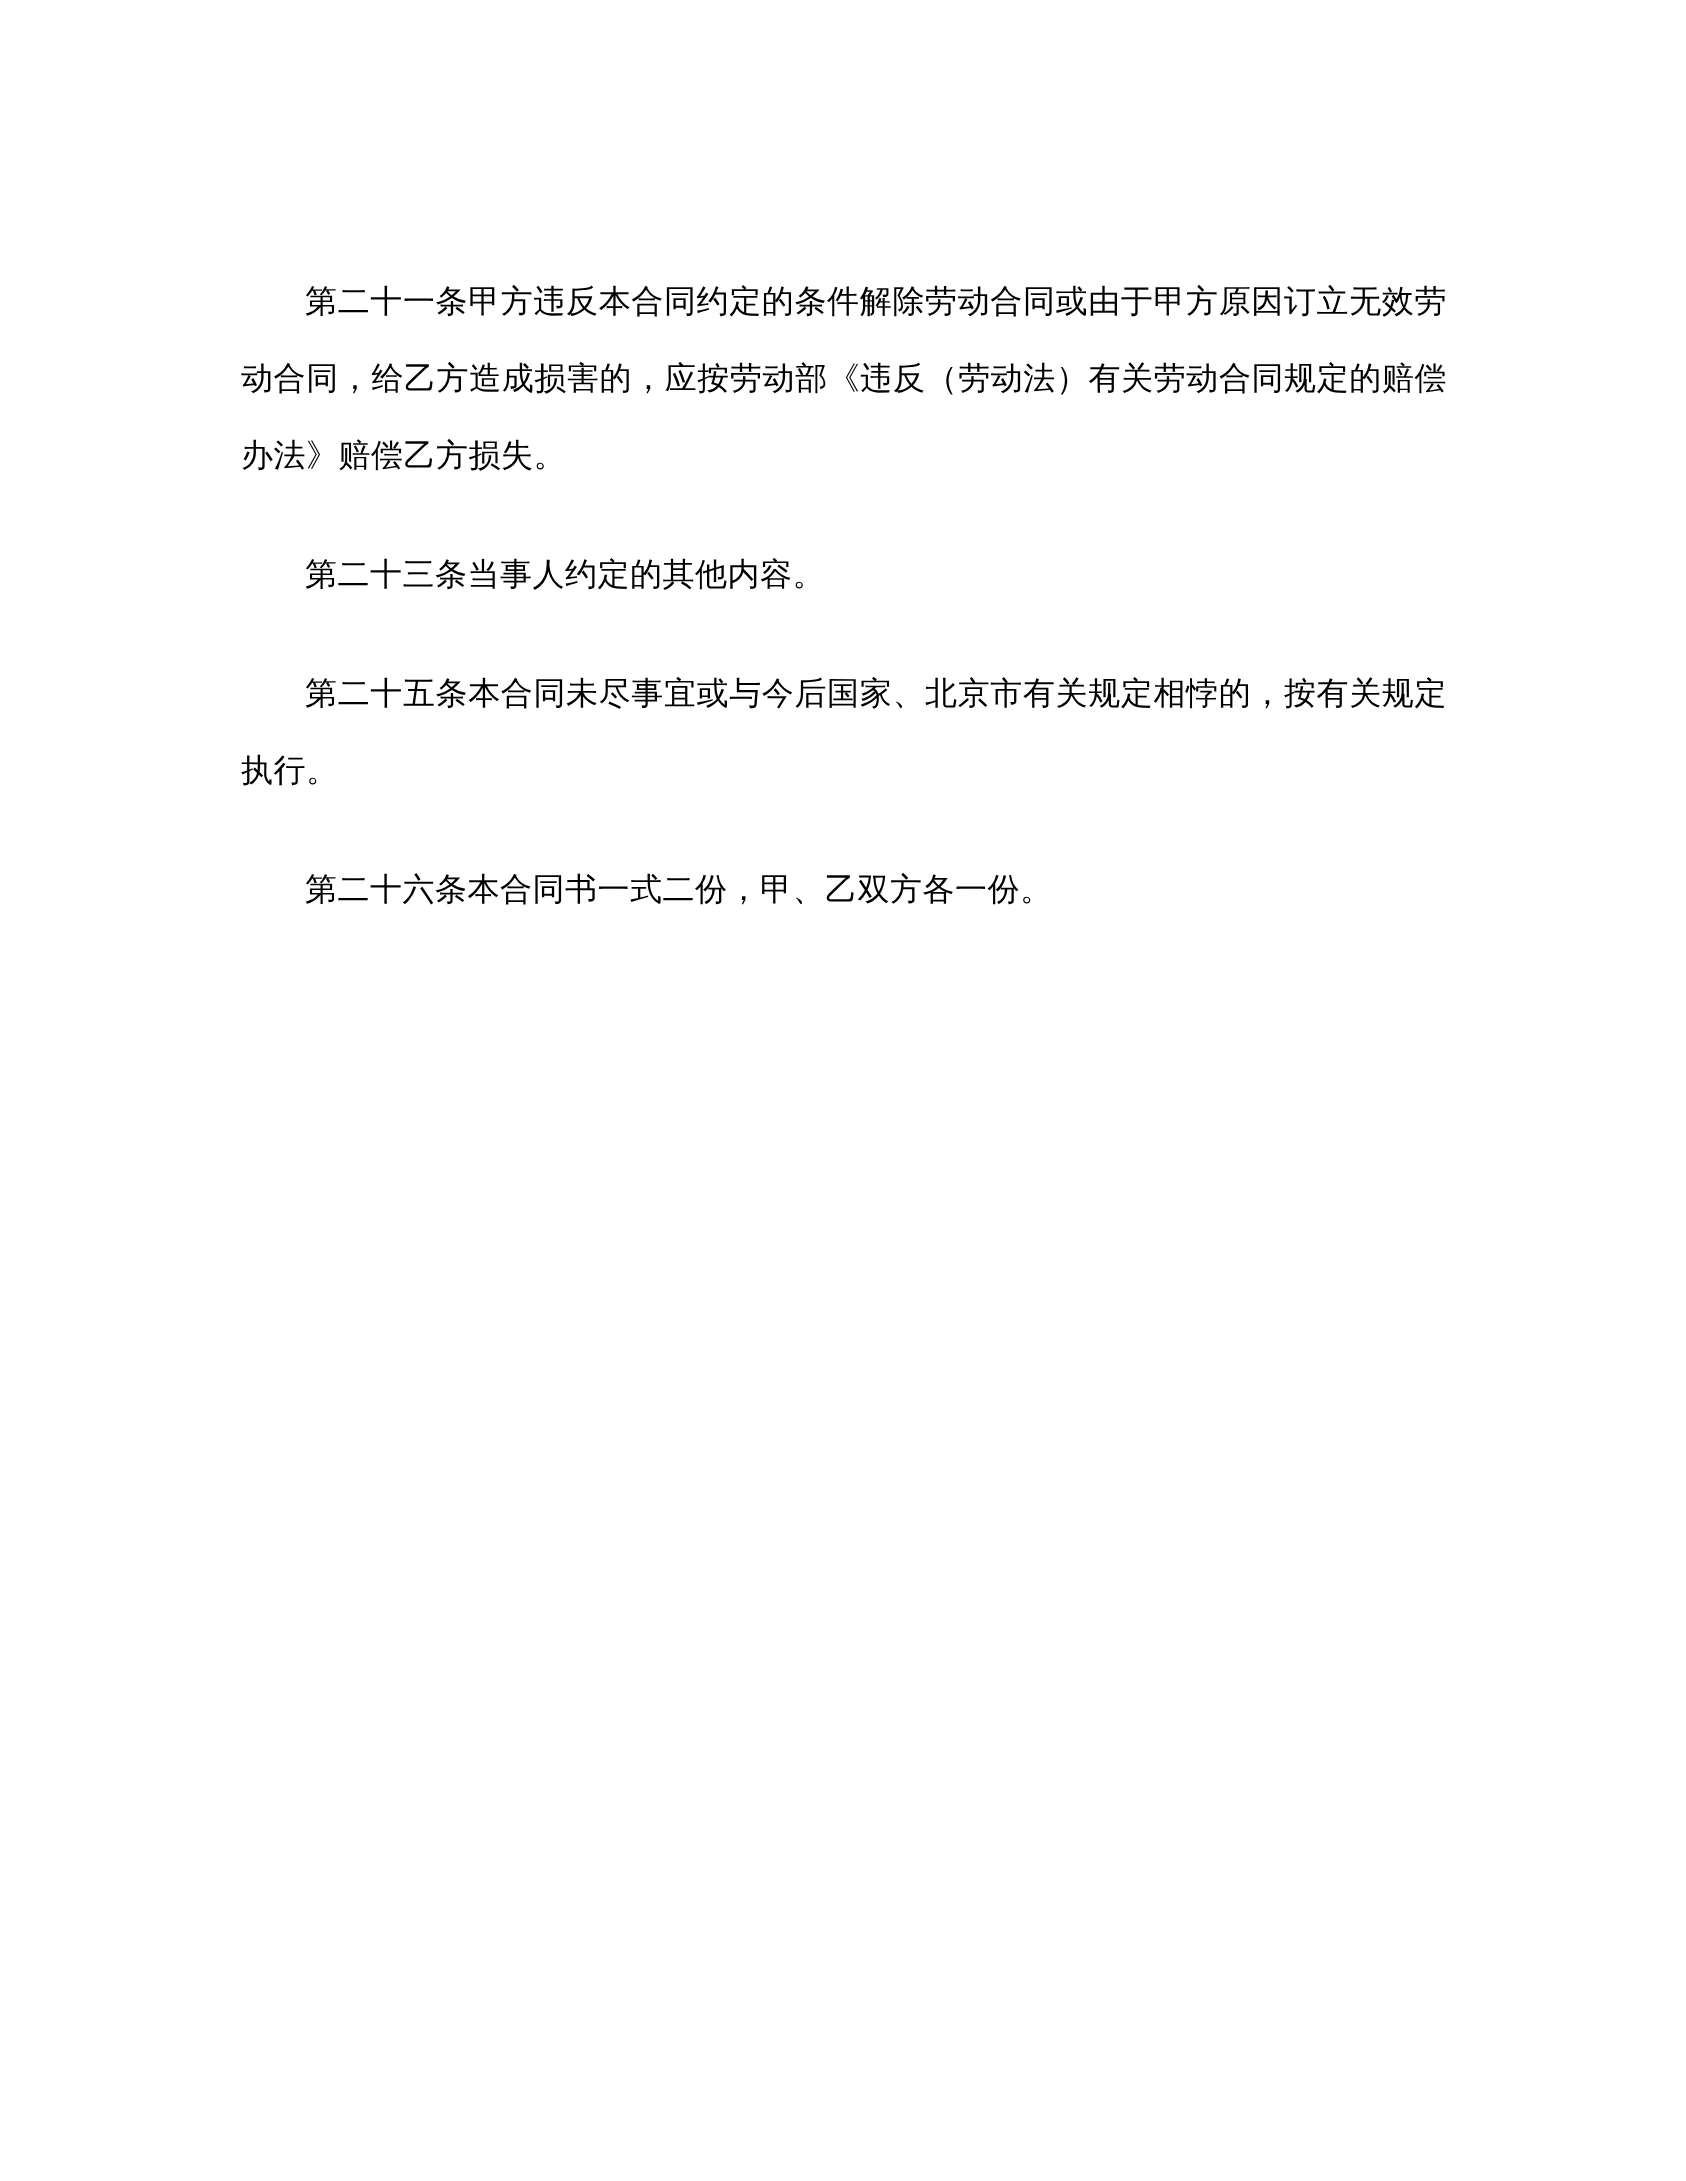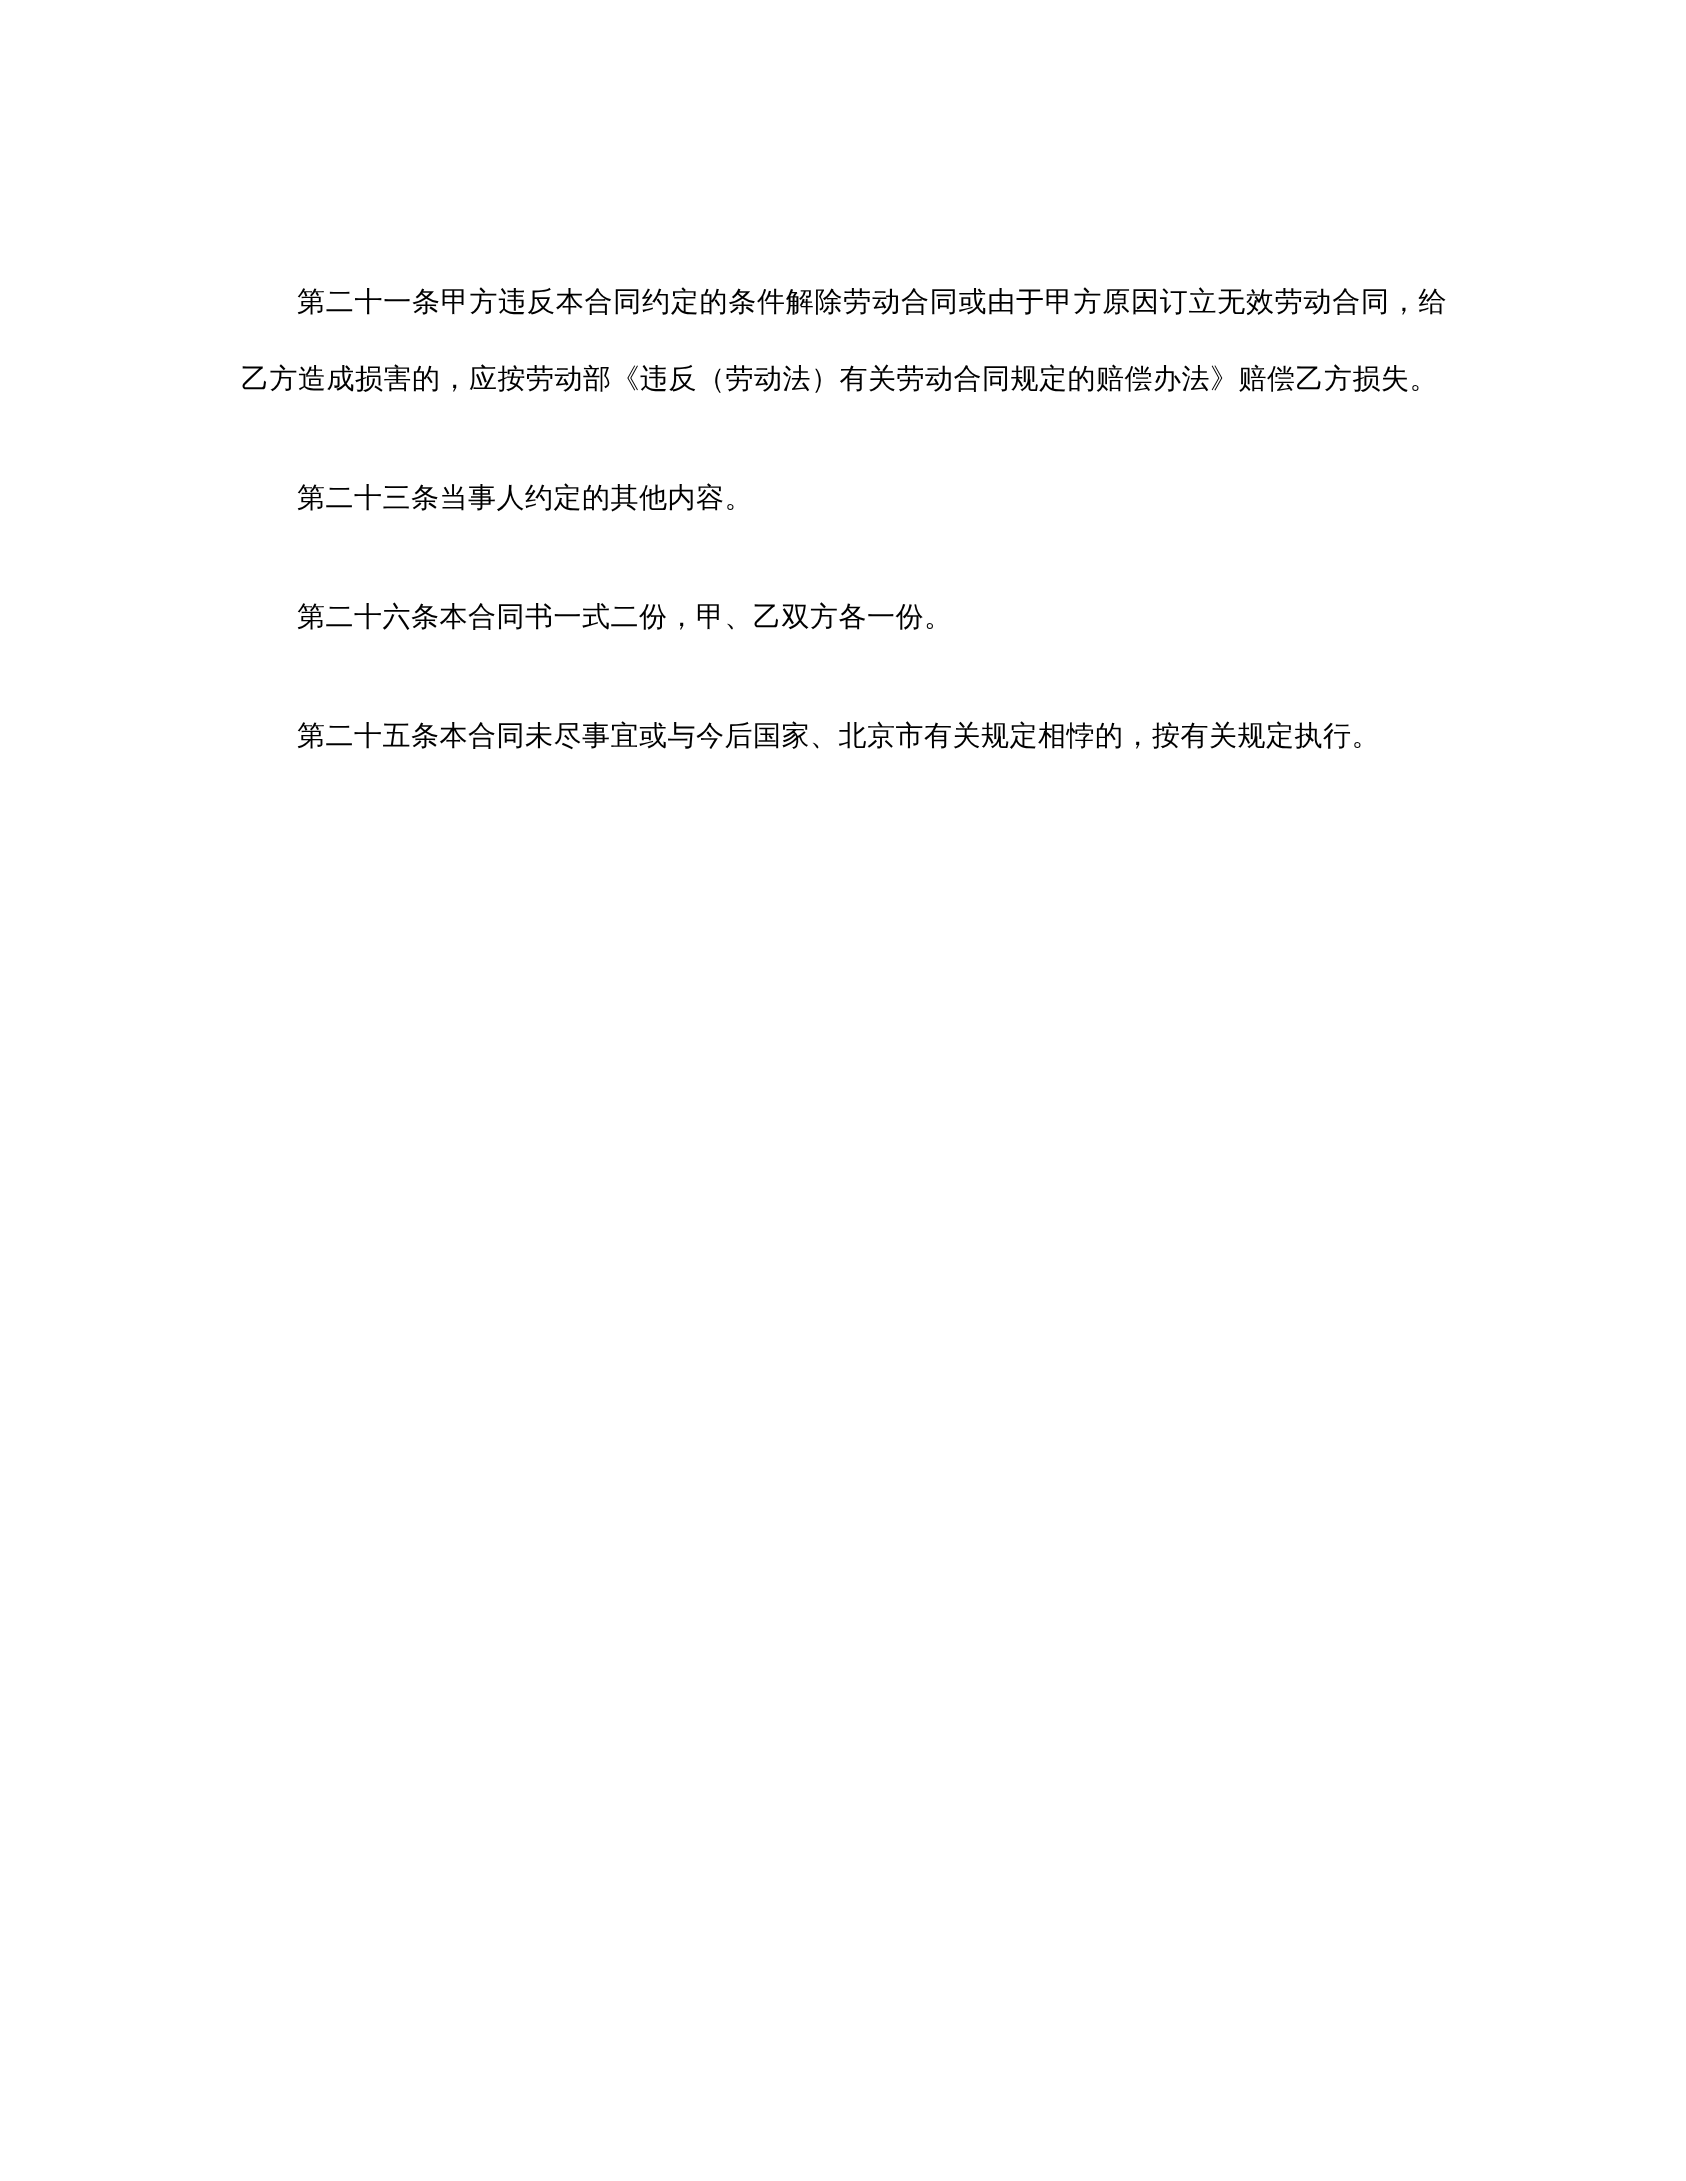--- a/index.html
+++ b/index.html
@@ -21,21 +21,21 @@
     box-sizing: border-box;
     overflow: hidden;
   }
   .content {
     position: absolute;
     left: 241px;
     top: 263px;
     width: 1206px;
   }
   .para {
-    font-size: 28px;
+    font-size: 32px;
     line-height: 77px;
     text-align: justify;
     text-justify: inter-ideograph;
     margin: 0 0 42px 0;
     letter-spacing: 0.5px;
     word-break: break-all;
   }
   .para.indent {
     text-indent: 2em;
   }
@@ -43,17 +43,17 @@
     margin-bottom: 0;
   }
 </style>
 </head>
 <body>
 
 <div class="page">
   <div class="content">
     <p class="para indent">第二十一条甲方违反本合同约定的条件解除劳动合同或由于甲方原因订立无效劳动合同，给乙方造成损害的，应按劳动部《违反（劳动法）有关劳动合同规定的赔偿办法》赔偿乙方损失。</p>
     <p class="para indent">第二十三条当事人约定的其他内容。</p>
+    <p class="para indent">第二十五条本合同未尽事宜或与今后国家、北京市有关规定相悖的，按有关规定执行。</p>
     <p class="para indent">第二十六条本合同书一式二份，甲、乙双方各一份。</p>
-    <p class="para indent">第二十五条本合同未尽事宜或与今后国家、北京市有关规定相悖的，按有关规定执行。</p>
   </div>
 </div>
 
 
 </body></html>

